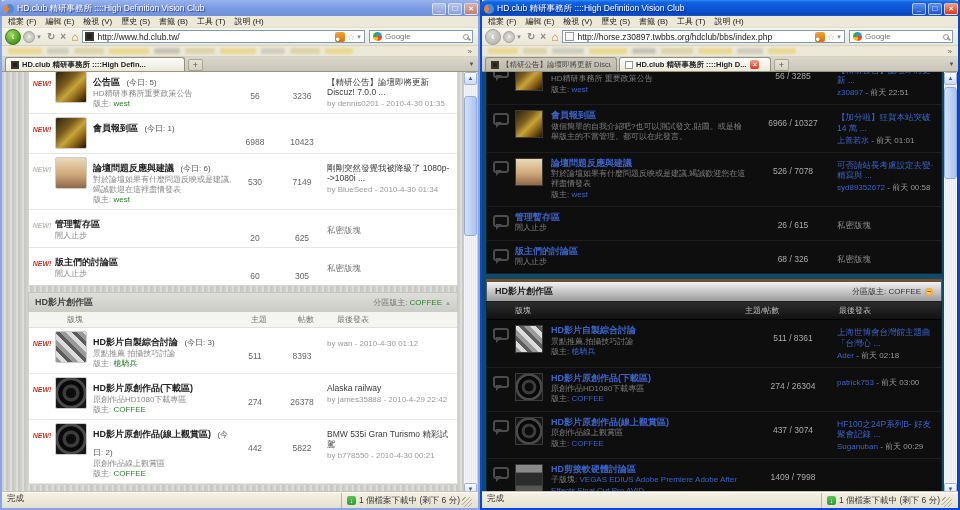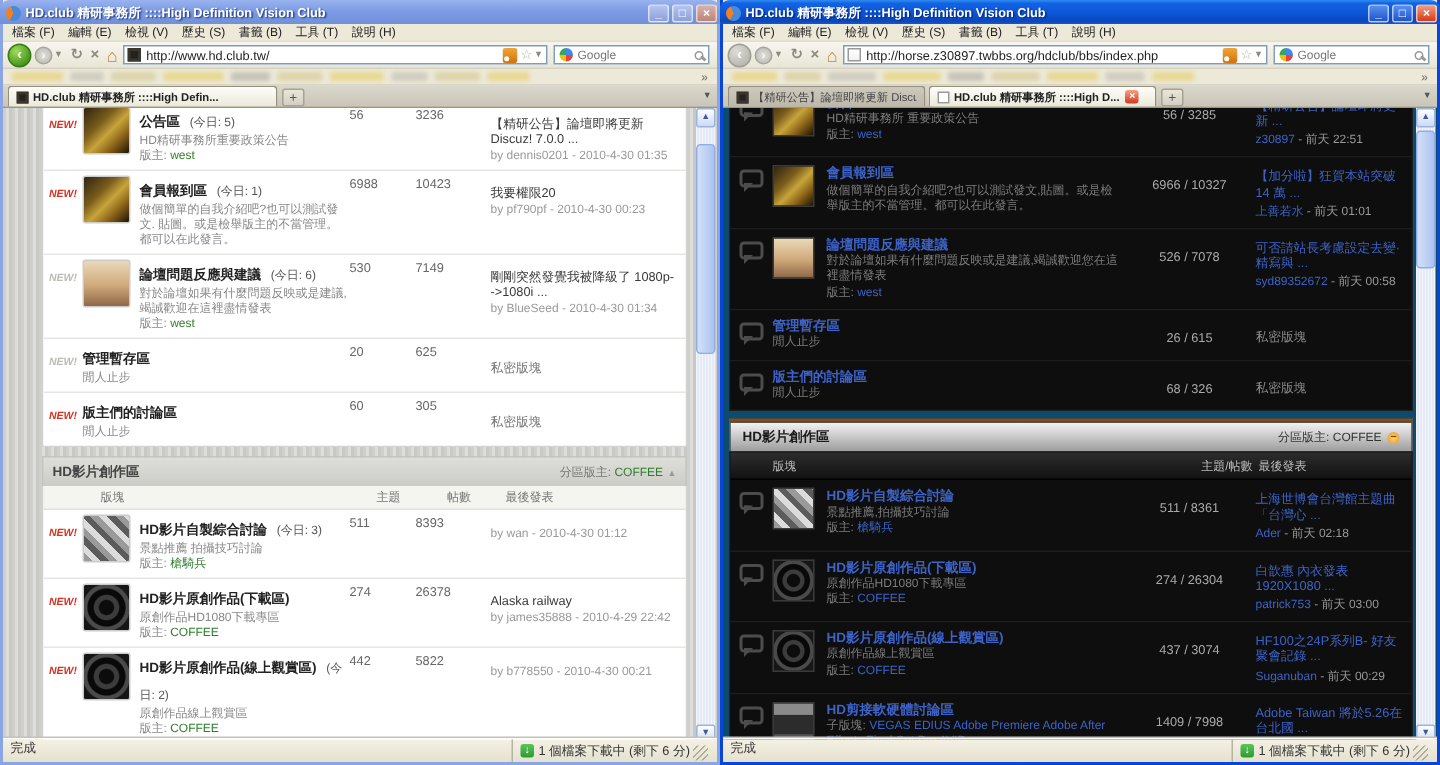--- a/index.html
+++ b/index.html
@@ -8,21 +8,21 @@
   .window{position:absolute;top:0;width:480px;height:510px;border:2px solid;border-top:none;background:#ece9d8}
   #win-left{left:0;border-color:#8aa5e4}
   #win-right{left:480px;border-color:#0a46d6}
 
   
   .tb{height:16px;display:flex;align-items:center;padding:1px 2px 0 4px;border-radius:6px 6px 0 0;margin:0 -2px}
   .tb.active{background:linear-gradient(180deg,#2f8df0 0%,#1263e4 14%,#0c55d6 55%,#0a47bd 88%,#1458cf 100%)}
   .tb.inactive{background:linear-gradient(180deg,#98b3ee 0%,#7e9ce4 45%,#7090da 100%)}
   .fficon{width:10px;height:10px;border-radius:50%;flex:none;margin-right:3px;
     background:conic-gradient(from 210deg,#f08020 0 130deg,#4a8ad8 130deg 360deg)}
-  .tbt{flex:1;color:#fff;font-size:8.5px;font-weight:bold;white-space:nowrap;overflow:hidden;text-shadow:1px 1px 1px rgba(0,20,90,.7)}
+  .tbt{flex:1;color:#fff;font-size:8.5px;font-weight:normal;white-space:nowrap;overflow:hidden;text-shadow:1px 1px 1px rgba(0,20,90,.7)}
   .wbtn{width:14px;height:12px;margin-left:2px;border-radius:2px;border:1px solid rgba(255,255,255,.6);
     font-size:8px;line-height:10px;text-align:center;color:#fff;font-weight:bold;flex:none}
   .active .bmin,.active .bmax{background:linear-gradient(#5a8ef0,#1e55cc)}
   .active .bclose{background:linear-gradient(#f09a80,#d53a18)}
   .inactive .bmin,.inactive .bmax{background:linear-gradient(#b4c4ec,#8ca0dc)}
   .inactive .bclose{background:linear-gradient(#d8b0a8,#bc8478)}
 
   
   .mb{height:12px;background:#ece9d8;display:flex;align-items:center;gap:9px;padding:0 6px;
     font-size:8px;color:#222;border-bottom:1px solid #e2decb}
@@ -102,37 +102,37 @@
   .lr{display:flex;align-items:flex-start;padding:3px 4px 4px 0;border-bottom:1px solid #e6e6e2;background:#fff}
   .new{width:26px;flex:none;font-style:italic;font-weight:bold;font-size:7px;color:#d43322;text-align:center;padding-top:9px}
   .new.g{color:#bcbcb6}
   .th{width:32px;height:32px;flex:none;margin-right:6px;border-radius:2px;border:1px solid #ccc}
   .lm{width:140px;flex:none;min-width:0}
   .lm.wide{width:178px}
   .lt{font-weight:bold;font-size:9px;color:#222}
   .td{font-size:8px;color:#555;margin-left:2px}
   .ld{font-size:8px;color:#888;line-height:1.25}
   .lab{color:#888;font-size:8px}
-  .n1,.n2{font-size:8.5px;color:#666;padding-top:0;flex:none}
+  .n1,.n2{font-size:8.5px;color:#666;text-align:center;padding-top:20px;flex:none}
   .n1{width:44px}.n2{width:50px}
   .lp{flex:1;padding-top:6px;min-width:0;padding-right:2px}
   .lpt{font-size:8.5px;color:#3a3a3a;line-height:1.2}
   .lpb{font-size:8px;color:#999;margin-top:2px}
   .priv{font-size:8.5px;color:#777}
 
   
   .rtable{background:#0d0d0d;border:1px solid #1f1f1f}
   .oline{height:2px;background:#8a4a12;margin-top:5px}
   .rsec{display:flex;justify-content:space-between;align-items:center;padding:3px 8px;font-size:9px;font-weight:bold;color:#1c1c1c;
     background:linear-gradient(#f2f2f2,#9c9c9c);border:1px solid #555;border-bottom:none}
   .rsecr{font-weight:normal;font-size:8px;color:#333;display:flex;align-items:center}
   .minico{width:8px;height:8px;border-radius:50%;background:radial-gradient(#ffd27a,#e8931e);color:#7a4a00;
     font-size:7px;line-height:7px;text-align:center;margin-left:4px;font-weight:bold}
   .rch{display:flex;background:linear-gradient(#2c2c2c,#121212);border-bottom:1px solid #000;padding:3px 0;font-size:8px;color:#bbb}
-  .rh1{width:258px;padding-left:28px}.rh2{width:90px;text-align:right}.rh3{flex:1;padding-left:4px}
+  .rh1{width:258px;padding-left:28px}.rh2{width:90px;text-align:left}.rh3{flex:1;padding-left:4px}
   .rr{display:flex;align-items:flex-start;padding:5px 4px 6px 6px;border-bottom:1px solid #1d1d1d;background:#0e0e0e}
   .bub{width:16px;height:12px;border:2px solid #4c4c4c;border-radius:3px;position:relative;margin:3px 6px 0 0;flex:none}
   .bub::after{content:"";position:absolute;left:1px;bottom:-5px;border:3px solid transparent;border-top-color:#4c4c4c;border-left-color:#4c4c4c}
   .rth{width:28px;height:28px;flex:none;margin-right:8px;border:1px solid #3a3a3a}
   .rm{width:198px;flex:none;min-width:0}
   .rm.wide{width:234px}
   .rt{font-size:9px;font-weight:bold;color:#3d63c8;line-height:1.25}
   .rd{font-size:8px;color:#7d7d7d;line-height:1.3}
   .rlab{color:#7d7d7d;font-size:8px}
   .rlink{color:#3d63c8;font-size:8px}
@@ -234,28 +234,23 @@
           <span class="n2">3236</span>
           <div class="lp">
               <div class="lpt">【精研公告】論壇即將更新 Discuz! 7.0.0 ...</div>
             <div class="lpb">by dennis0201 - 2010-4-30 01:35</div>
             </div>
         </div>
         <div class="lr">
           <span class="new">NEW!</span>
           <span class="th kiss"></span>
           <div class="lm"><span class="lt">會員報到區</span> <span class="td">(今日: 1)</span>
-            <div class="ld">做個簡單的自我介紹吧?也可以測試發文. 貼圖。或是檢舉版主的不當管理。都可以在此發言。</div>
           </div>
           <span class="n1">6988</span>
           <span class="n2">10423</span>
-          <div class="lp">
-              <div class="lpt">我要權限20</div>
-            <div class="lpb">by pf790pf - 2010-4-30 00:23</div>
-            </div>
         </div>
         <div class="lr">
           <span class="new g">NEW!</span>
           <span class="th paint"></span>
           <div class="lm"><span class="lt">論壇問題反應與建議</span> <span class="td">(今日: 6)</span>
             <div class="ld">對於論壇如果有什麼問題反映或是建議, 竭誠歡迎在這裡盡情發表</div>
             <div class="ld"><span class="lab">版主:</span> <span class="gl">west</span></div>
           </div>
           <span class="n1">530</span>
           <span class="n2">7149</span>
@@ -326,20 +321,21 @@
         <div class="lr">
           <span class="new">NEW!</span>
           <span class="th lens"></span>
           <div class="lm"><span class="lt">HD影片原創作品(線上觀賞區)</span> <span class="td">(今日: 2)</span>
             <div class="ld">原創作品線上觀賞區</div>
             <div class="ld"><span class="lab">版主:</span> <span class="gl">COFFEE</span></div>
           </div>
           <span class="n1">442</span>
           <span class="n2">5822</span>
           <div class="lp">
+              <div class="lpt">BMW 535i Gran Turismo 精彩試駕</div>
             <div class="lpb">by b778550 - 2010-4-30 00:21</div>
             </div>
         </div>
 
       </div>
 
     </div>
     <div class="sb">
       <span class="sa up">▲</span>
       <span class="sthumb" style="top:24px;height:140px"></span>
@@ -512,21 +508,20 @@
         <div class="rr">
           <span class="bub"></span>
           <span class="rth lens"></span>
           <div class="rm">
               <div class="rt">HD影片原創作品(下載區)</div>
             <div class="rd">原創作品HD1080下載專區</div>
             <div class="rd"><span class="rlab">版主:</span> <span class="rlink">COFFEE</span></div>
           </div>
           <span class="rc">274 / 26304</span>
           <div class="rp">
-              <div class="rpt">白歆惠 內衣發表 1920X1080 ...</div>
             <div class="rpb"><span class="rlink">patrick753</span> <span>- 前天 03:00</span></div>
             </div>
         </div>
         <div class="rr">
           <span class="bub"></span>
           <span class="rth lens"></span>
           <div class="rm">
               <div class="rt">HD影片原創作品(線上觀賞區)</div>
             <div class="rd">原創作品線上觀賞區</div>
             <div class="rd"><span class="rlab">版主:</span> <span class="rlink">COFFEE</span></div>
@@ -539,24 +534,20 @@
         </div>
         <div class="rr">
           <span class="bub"></span>
           <span class="rth mon"></span>
           <div class="rm">
               <div class="rt">HD剪接軟硬體討論區</div>
             <div class="rd"><span class="rlab">子版塊:</span> <span class="rlink">VEGAS  EDIUS  Adobe Premiere  Adobe After Effects  Final Cut Pro  AVID</span></div>
 
           </div>
           <span class="rc">1409 / 7998</span>
-          <div class="rp">
-              <div class="rpt">Adobe Taiwan 將於5.26在台北國 ...</div>
-            <div class="rpb"><span class="rlink">xtnboy333</span> <span>- 前天 02:36</span></div>
-            </div>
         </div>
 
       </div>
 
     </div>
     <div class="sb">
       <span class="sa up">▲</span>
       <span class="sthumb" style="top:15px;height:92px"></span>
       <span class="sa dn">▼</span>
     </div>

